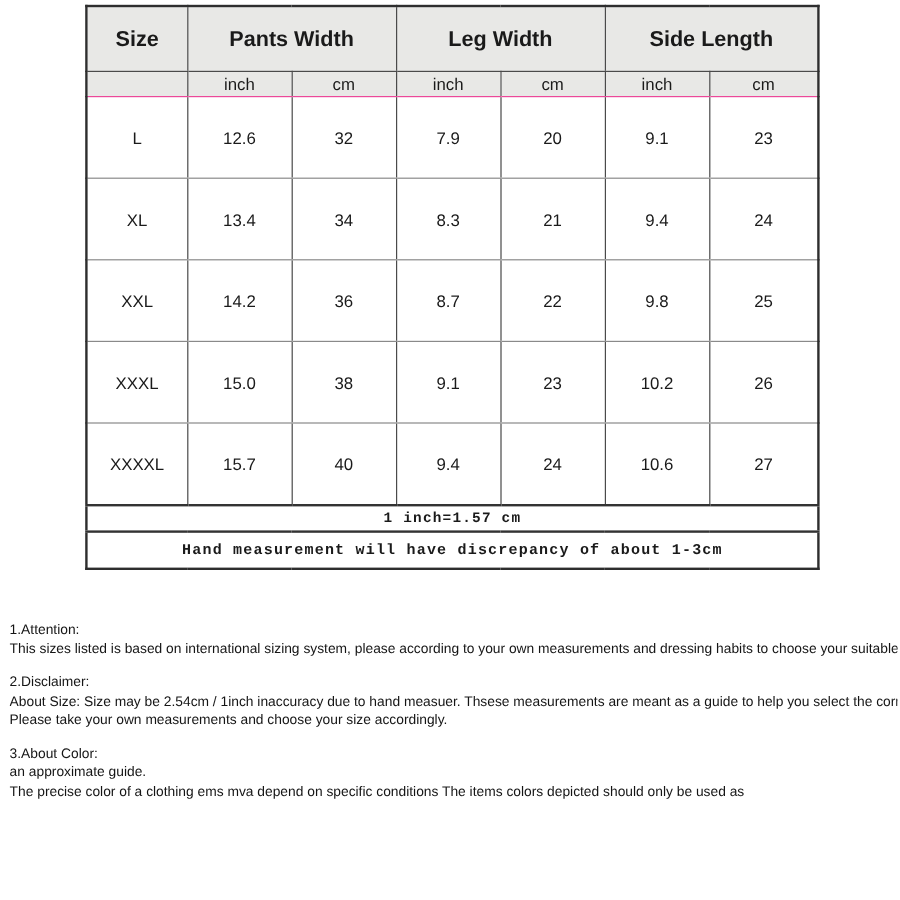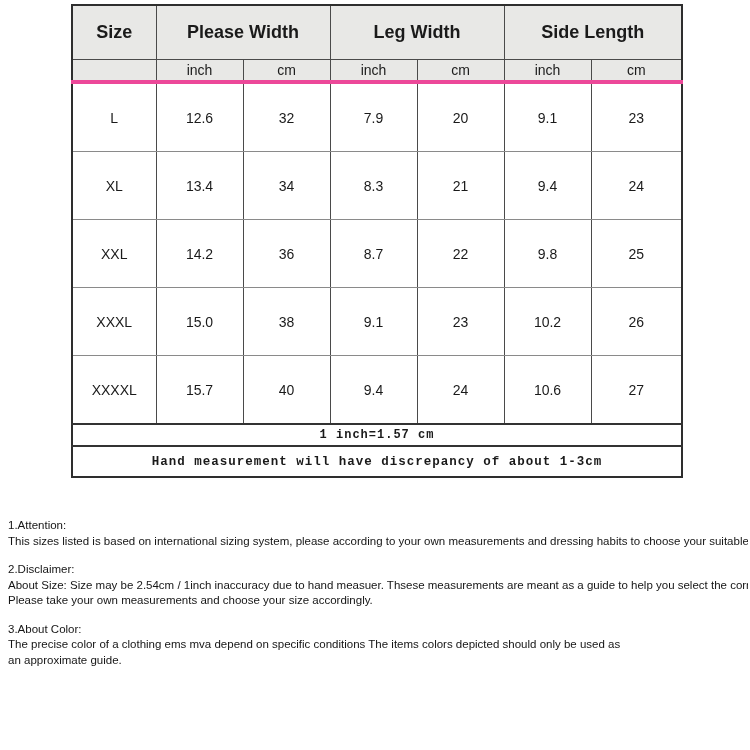--- a/index.html
+++ b/index.html
@@ -38,21 +38,21 @@
     background: #e8e8e6;
     font-size: 18px;
     font-weight: bold;
     border-bottom: 1px solid #4a4a4a;
   }
   tr.unit-header th {
     height: 20px;
     background: #e8e8e6;
     font-size: 14px;
     font-weight: normal;
-    border-bottom: 4px solid #ec4899;
+    border-bottom: 1px solid #ec4899;
     margin-left: 32px;
   }
   .size-table tbody td {
     height: 67px;
     font-size: 14px;
     border-bottom: 1px solid #8a8a8a;
   }
   .size-table tbody tr:last-child td {
     border-bottom: 2px solid #333333;
   }
@@ -92,21 +92,21 @@
       <col style="width:87px">
       <col style="width:87px">
     <col style="width:87px">
       <col style="width:87px">
       <col style="width:87px">
       <col style="width:91px">
   </colgroup>
   <thead>
     <tr class="main-header">
       <th>Size</th>
-      <th colspan="2">Please Width</th>
+      <th colspan="2">Pants Width</th>
       <th colspan="2">Leg Width</th>
       <th colspan="2">Side Length</th>
     </tr>
     <tr class="unit-header">
       <th></th>
       <th>inch</th>
       <th>cm</th>
       <th>inch</th>
       <th>cm</th>
       <th>inch</th>
@@ -175,16 +175,16 @@
     <div>1.Attention:</div>
     <div>This sizes listed is based on international sizing system, please according to your own measurements and dressing habits to choose your suitable size.</div>
   </div>
   <div class="note">
     <div>2.Disclaimer:</div>
     <div>About Size: Size may be 2.54cm / 1inch inaccuracy due to hand measuer. Thsese measurements are meant as a guide to help you select the correct size.</div>
     <div>Please take your own measurements and choose your size accordingly.</div>
   </div>
   <div class="note">
     <div>3.About Color:</div>
+    <div>an approximate guide.</div>
     <div>The precise color of a clothing ems mva depend on specific conditions The items colors depicted should only be used as</div>
-    <div>an approximate guide.</div>
   </div>
 </div>
 
 </body></html>

